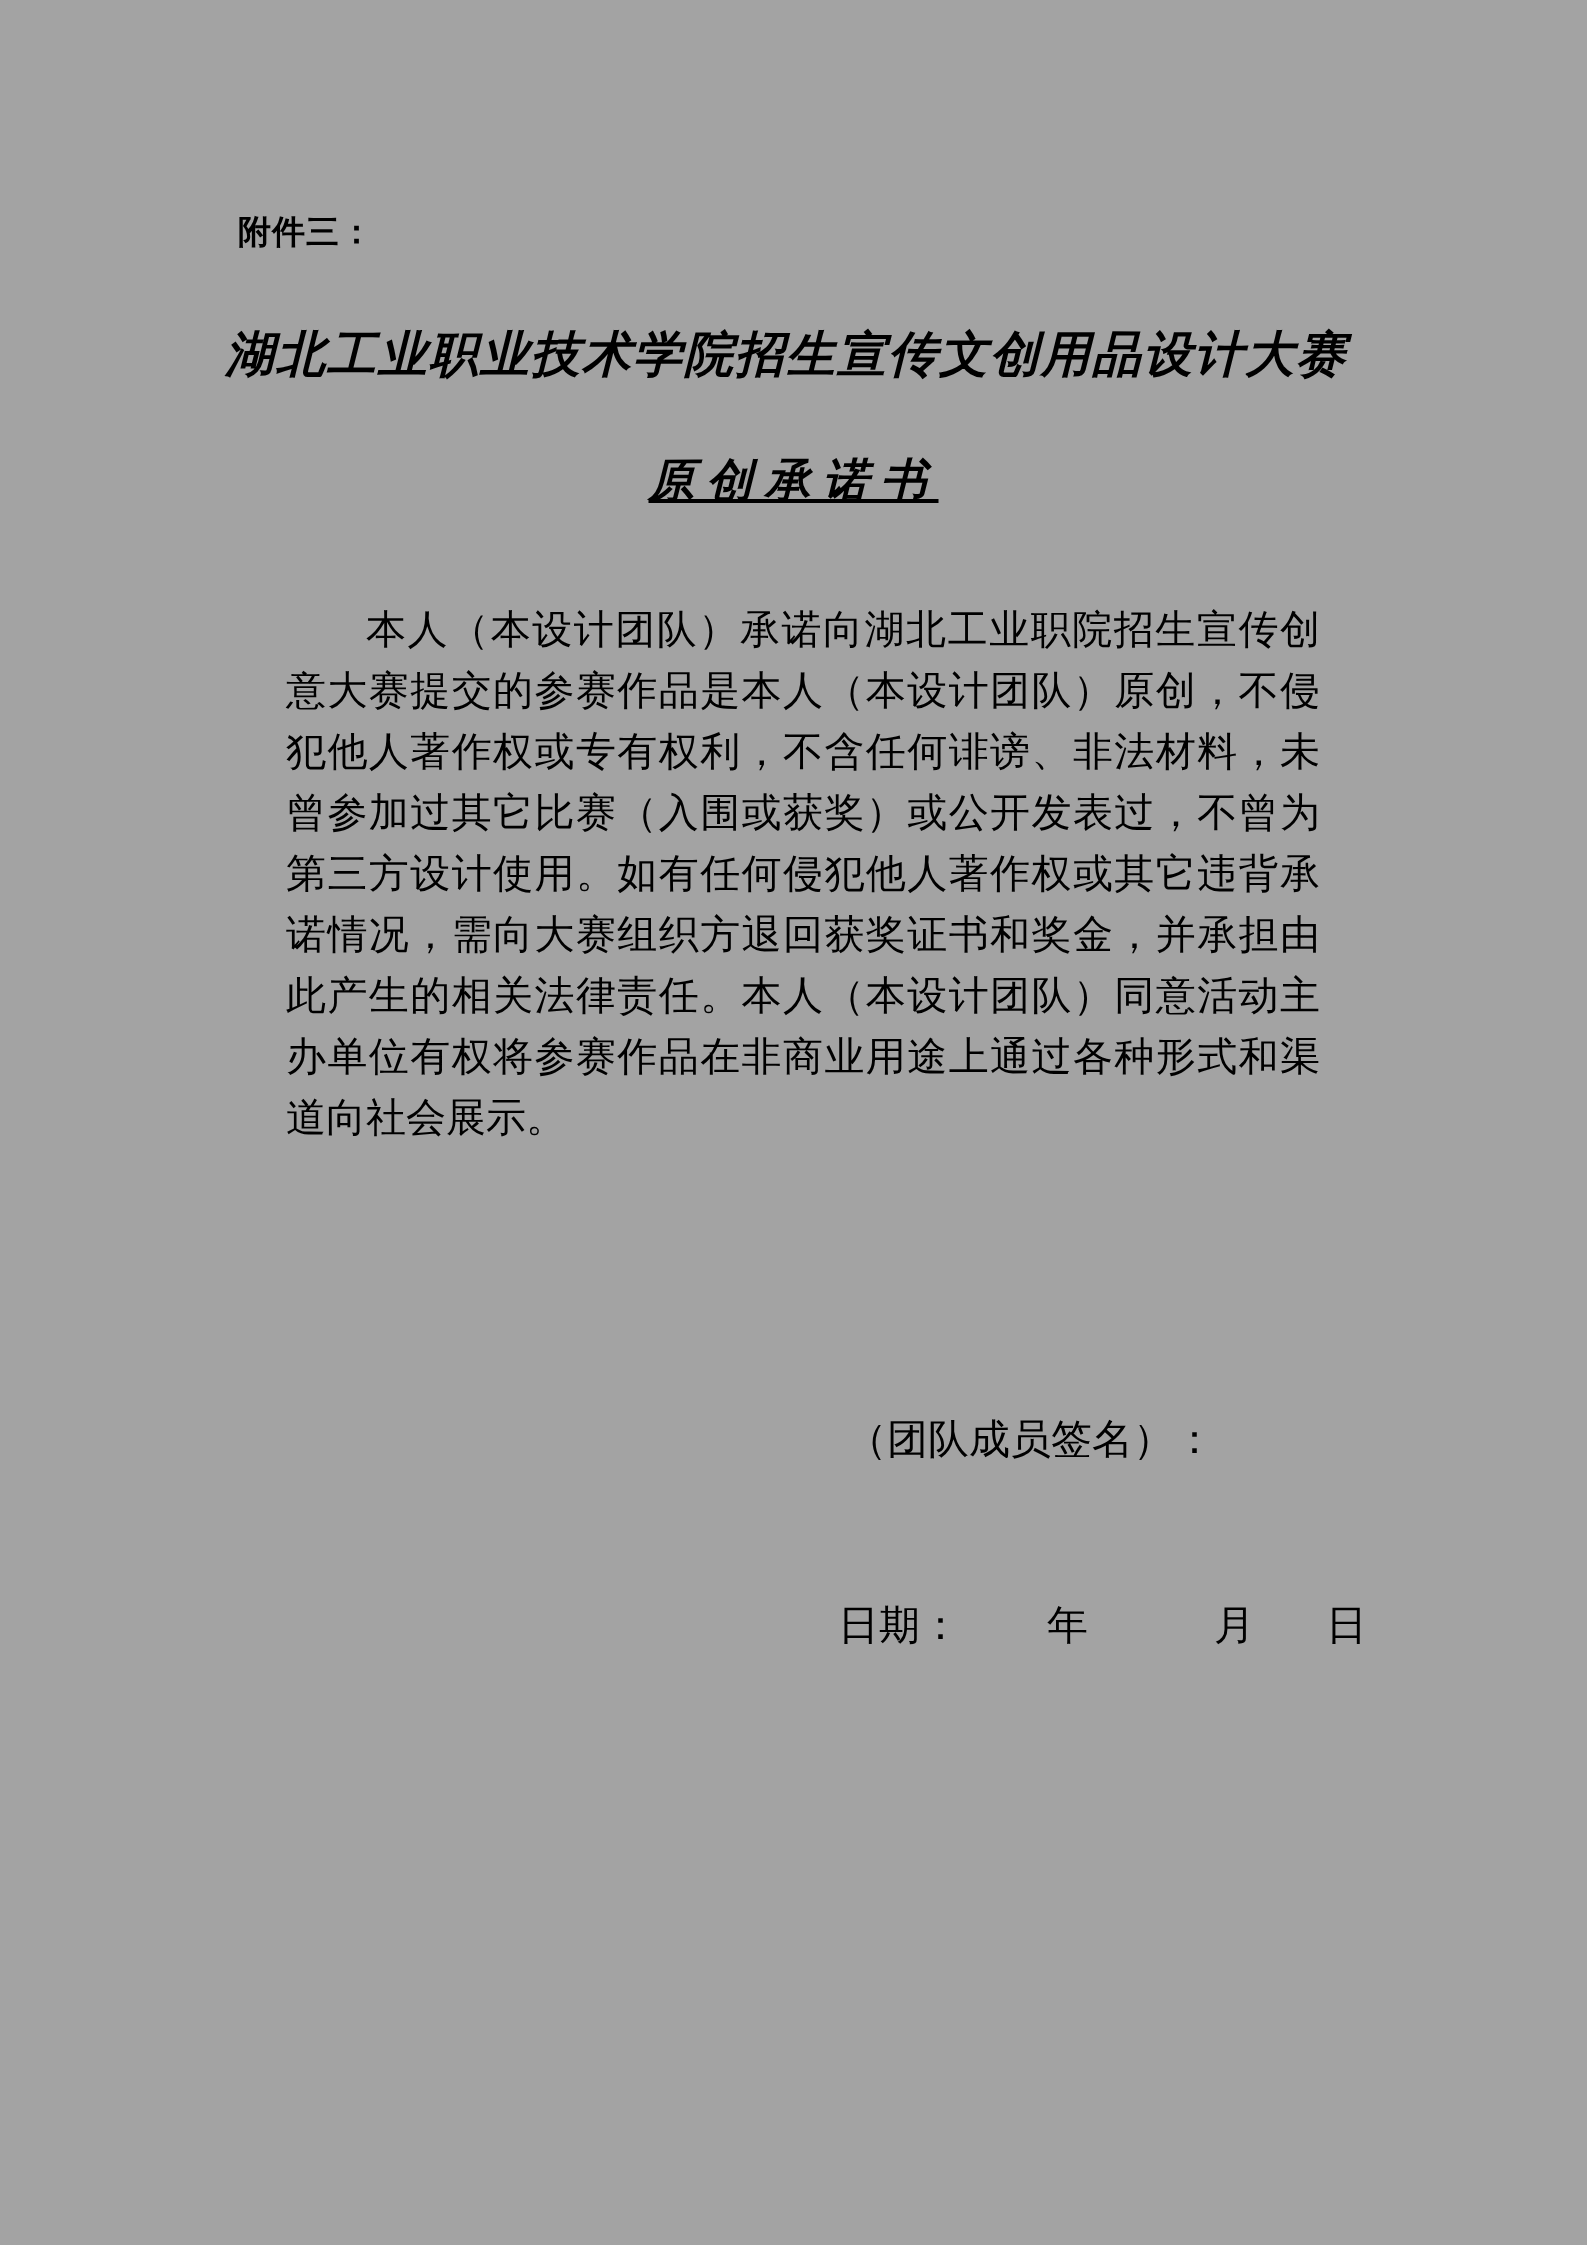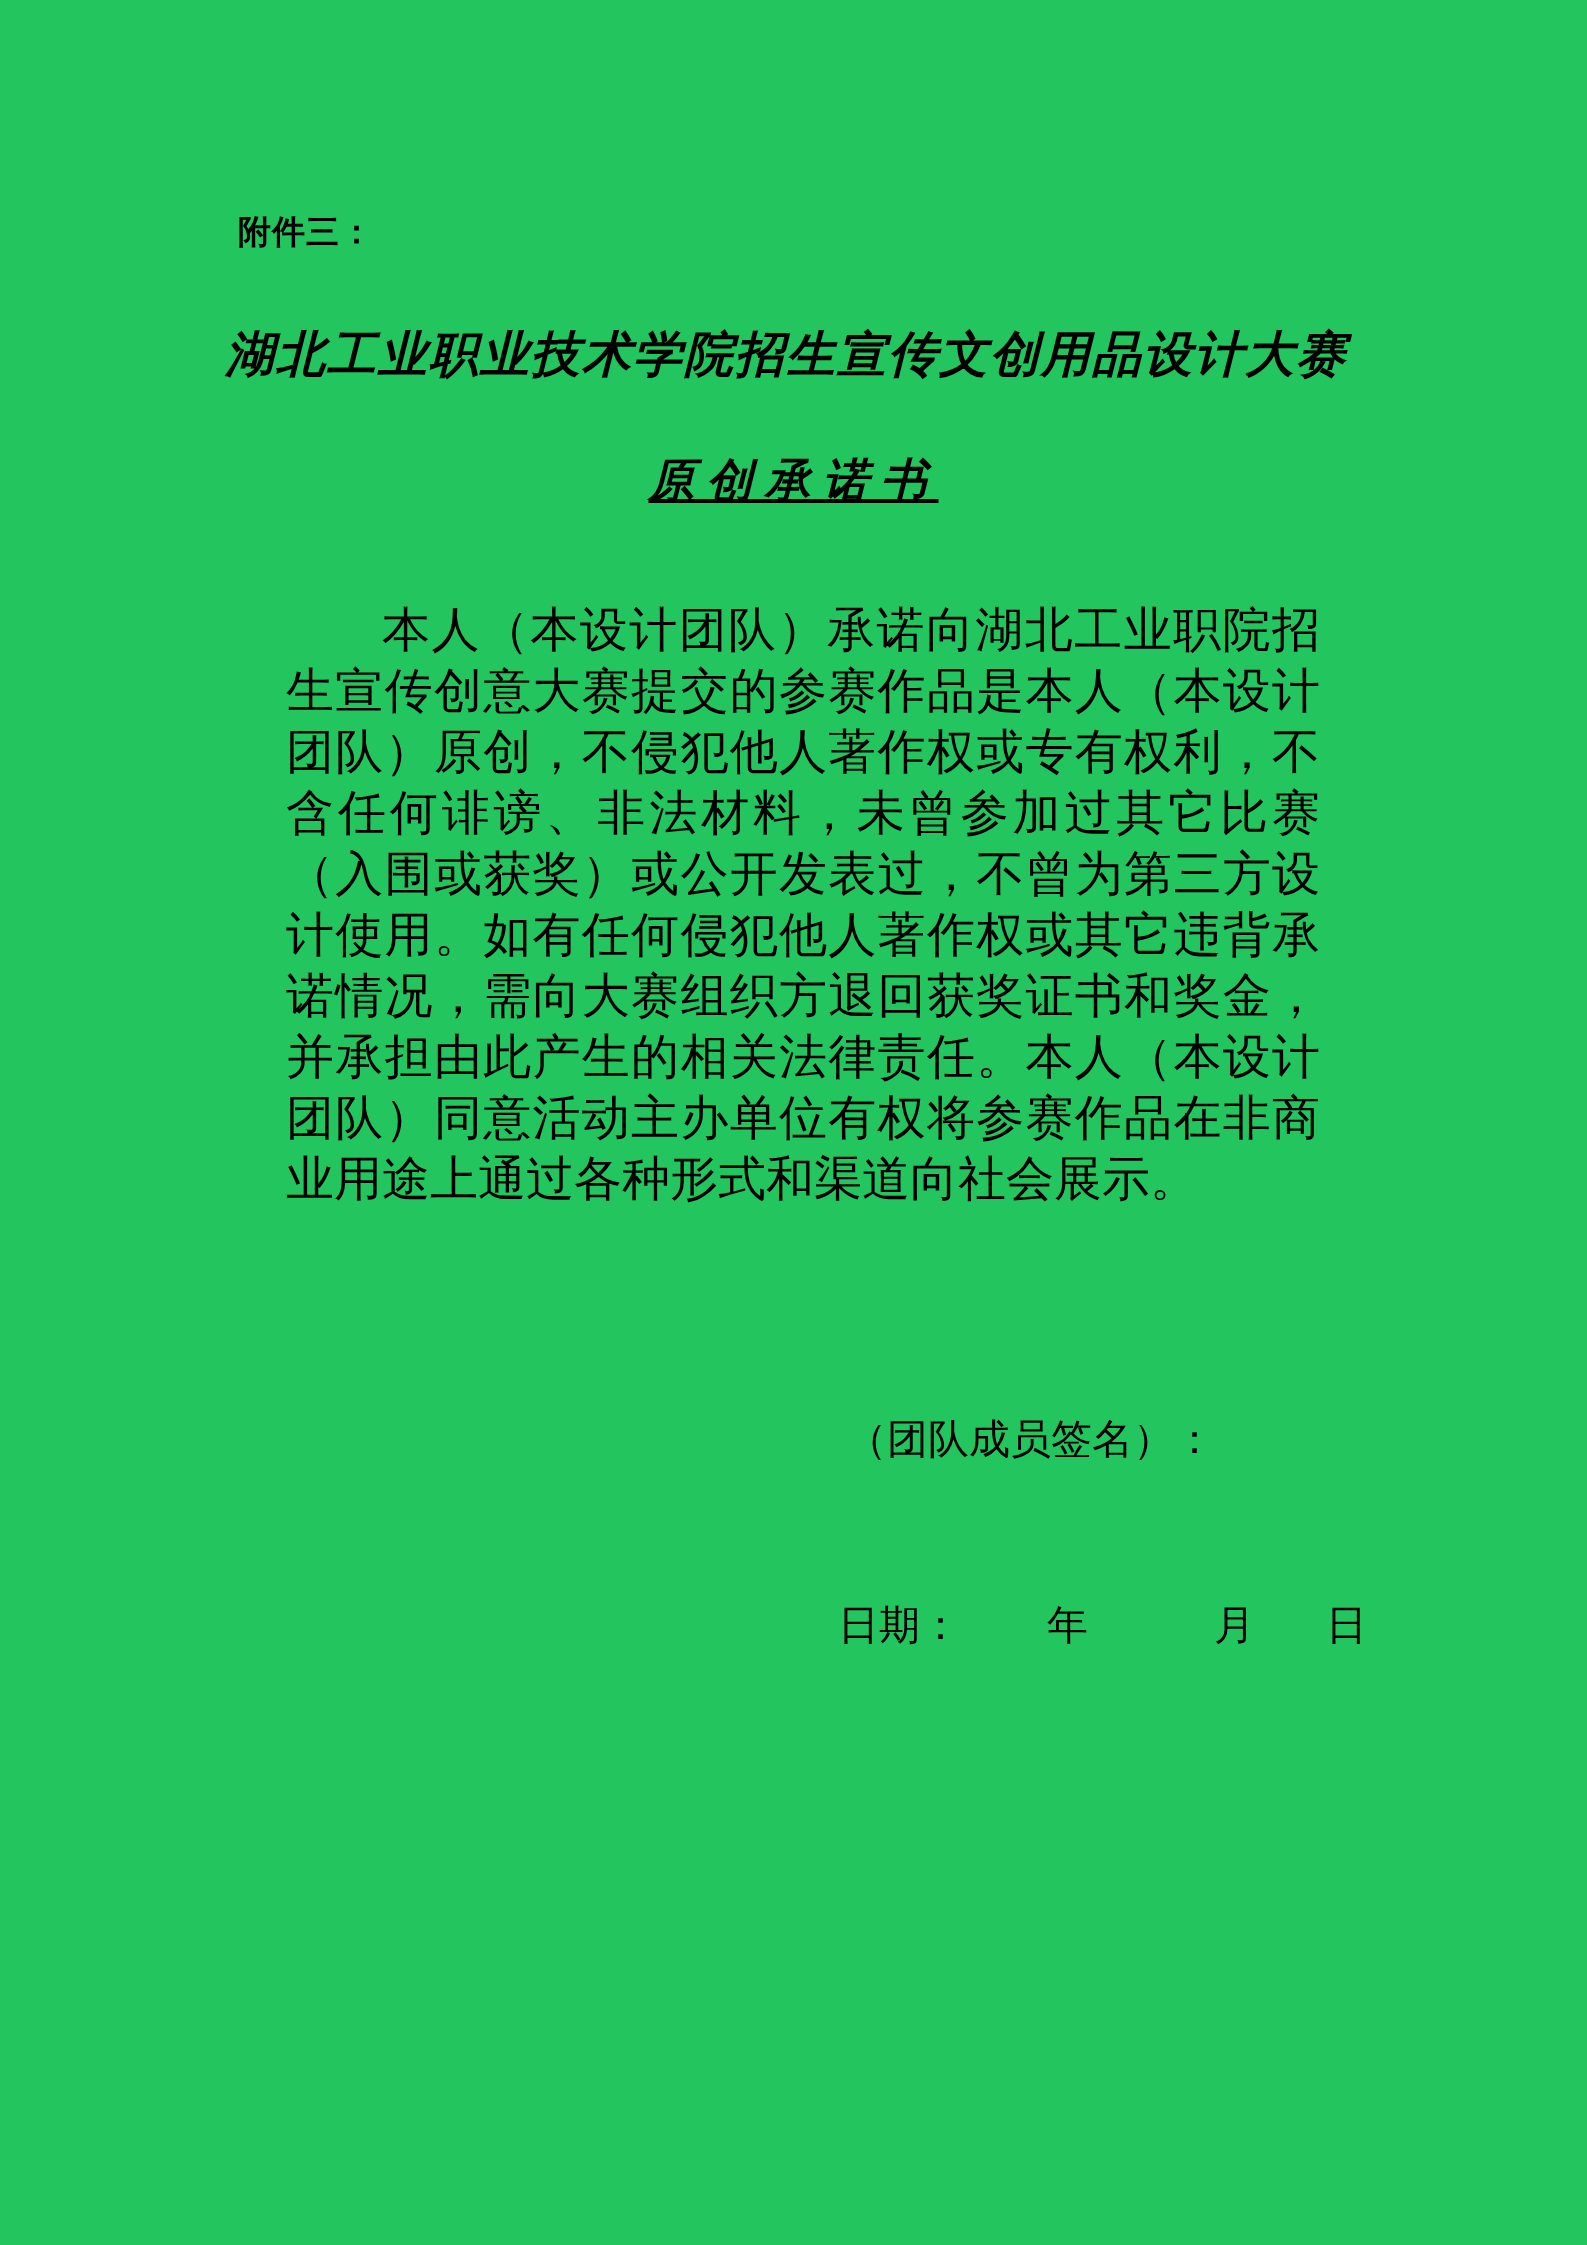--- a/index.html
+++ b/index.html
@@ -8,21 +8,21 @@
   }
   body {
     width: 1587px;
     height: 2245px;
     background: #ffffff;
   }
   .page {
     position: relative;
     width: 1587px;
     height: 2245px;
-    background: #22c55e;
+    background: #a3a3a3;
     color: #000000;
     font-family: "Liberation Serif", serif;
     overflow: hidden;
   }
   .attachment {
     position: absolute;
     left: 238px;
     top: 210px;
     font-family: "Liberation Sans", sans-serif;
     font-weight: bold;
@@ -52,21 +52,21 @@
     font-weight: bold;
     font-style: italic; 
     letter-spacing: 12px;
     text-decoration: underline;
   }
   .body-text {
     position: absolute;
     left: 286px;
     top: 599px;
     width: 1034px;
-    font-size: 48px;
+    font-size: 40px;
     line-height: 61px;
     font-weight: normal;
     text-align: justify;
     text-justify: inter-ideograph;
   }
   .body-text p {
     margin: 0;
     text-indent: 2em;
   }
   .sig {

